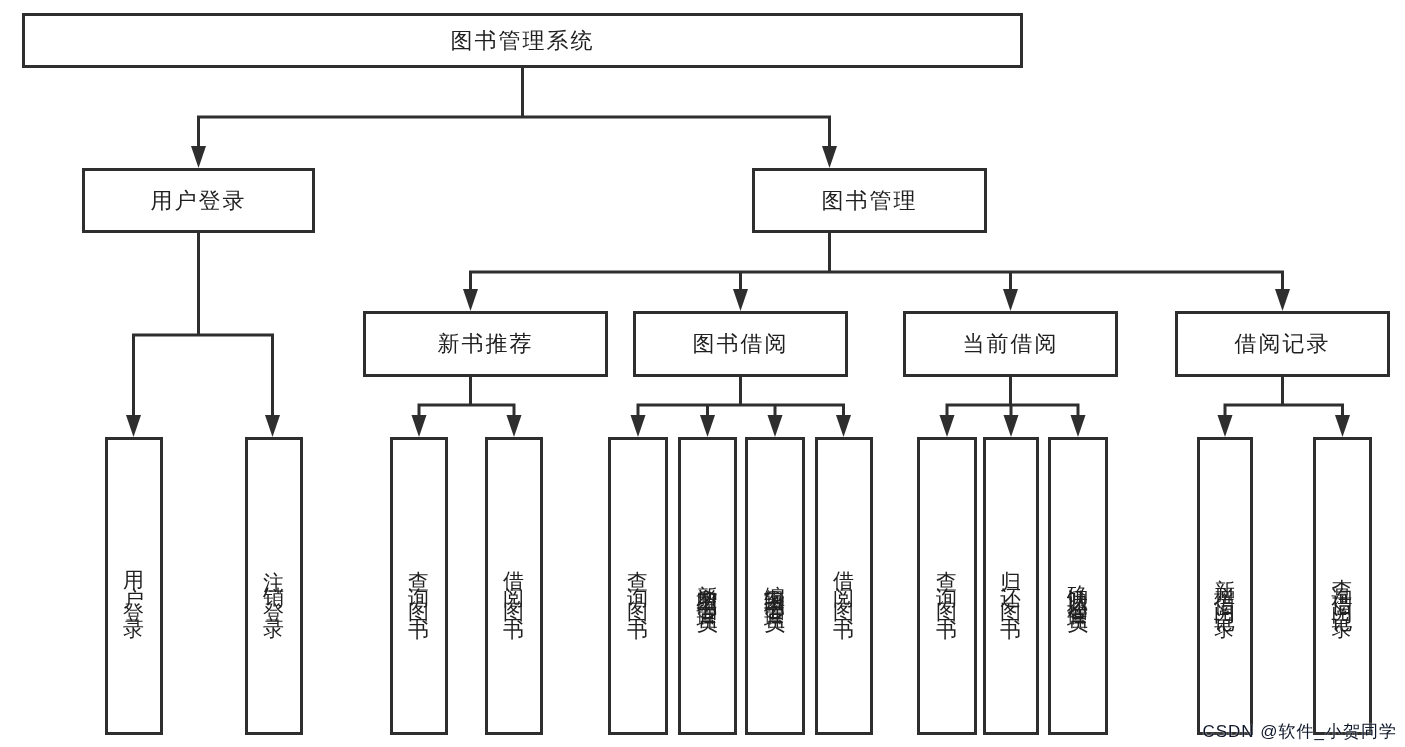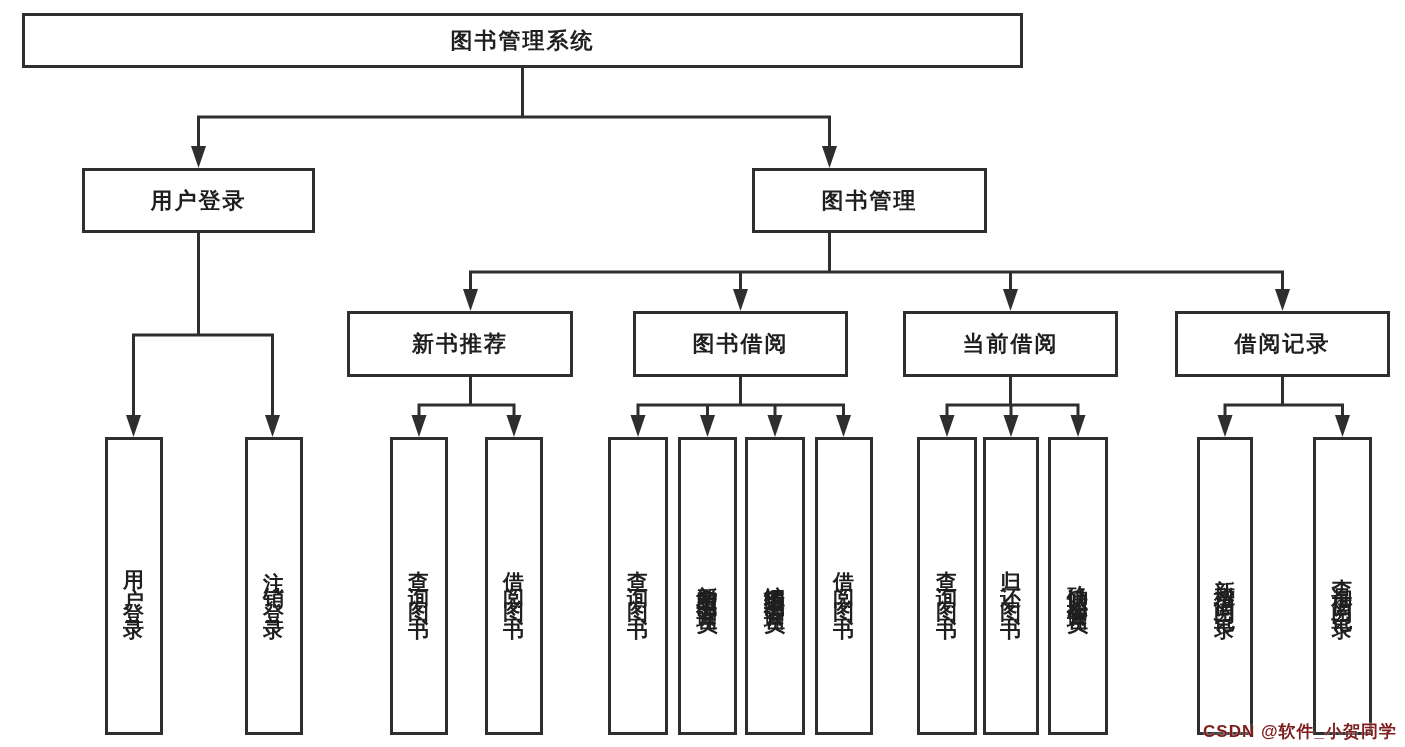--- a/index.html
+++ b/index.html
@@ -7,21 +7,20 @@
     padding: 0;
     background: #ffffff;
     font-family: "Liberation Sans", sans-serif;
   }
   #canvas {
     position: relative;
     width: 1405px;
     height: 747px;
     background: #ffffff;
     overflow: hidden;
-    font-weight: bold;
   }
   #connectors {
     position: absolute;
     left: 0;
     top: 0;
     width: 1405px;
     height: 747px;
   }
   .node {
     position: absolute;
@@ -54,21 +53,21 @@
     line-height: 1;
   }
   .vshort span { letter-spacing: 16px; }
   .vmed span   { letter-spacing: 8px; }
   .vlong span  { letter-spacing: 4px; }
   #watermark {
     position: absolute;
     right: 8px;
     bottom: 4px;
     font-size: 17px;
-    color: #7f1d1d;
+    color: #0f172a;
     letter-spacing: 1px;
     text-shadow: 0 0 2px #ffffff;
     z-index: 5;
     white-space: nowrap;
   }
 </style>
 </head>
 <body>
 
 <div id="canvas">
@@ -120,21 +119,21 @@
     <span>图书管理系统</span>
   </div>
 
   <div class="node hnode lvl2" style="left:82px;width:233px;">
     <span>用户登录</span>
   </div>
   <div class="node hnode lvl2" style="left:752px;width:235px;">
     <span>图书管理</span>
   </div>
 
-  <div class="node hnode lvl3" style="left:347px;width:226px;">
+  <div class="node hnode lvl3" style="left:363px;width:245px;">
     <span>新书推荐</span>
   </div>
   <div class="node hnode lvl3" style="left:633px;width:215px;">
     <span>图书借阅</span>
   </div>
   <div class="node hnode lvl3" style="left:903px;width:215px;text-align:center;">
     <span>当前借阅</span>
   </div>
   <div class="node hnode lvl3" style="left:1175px;width:215px;">
     <span>借阅记录</span>

